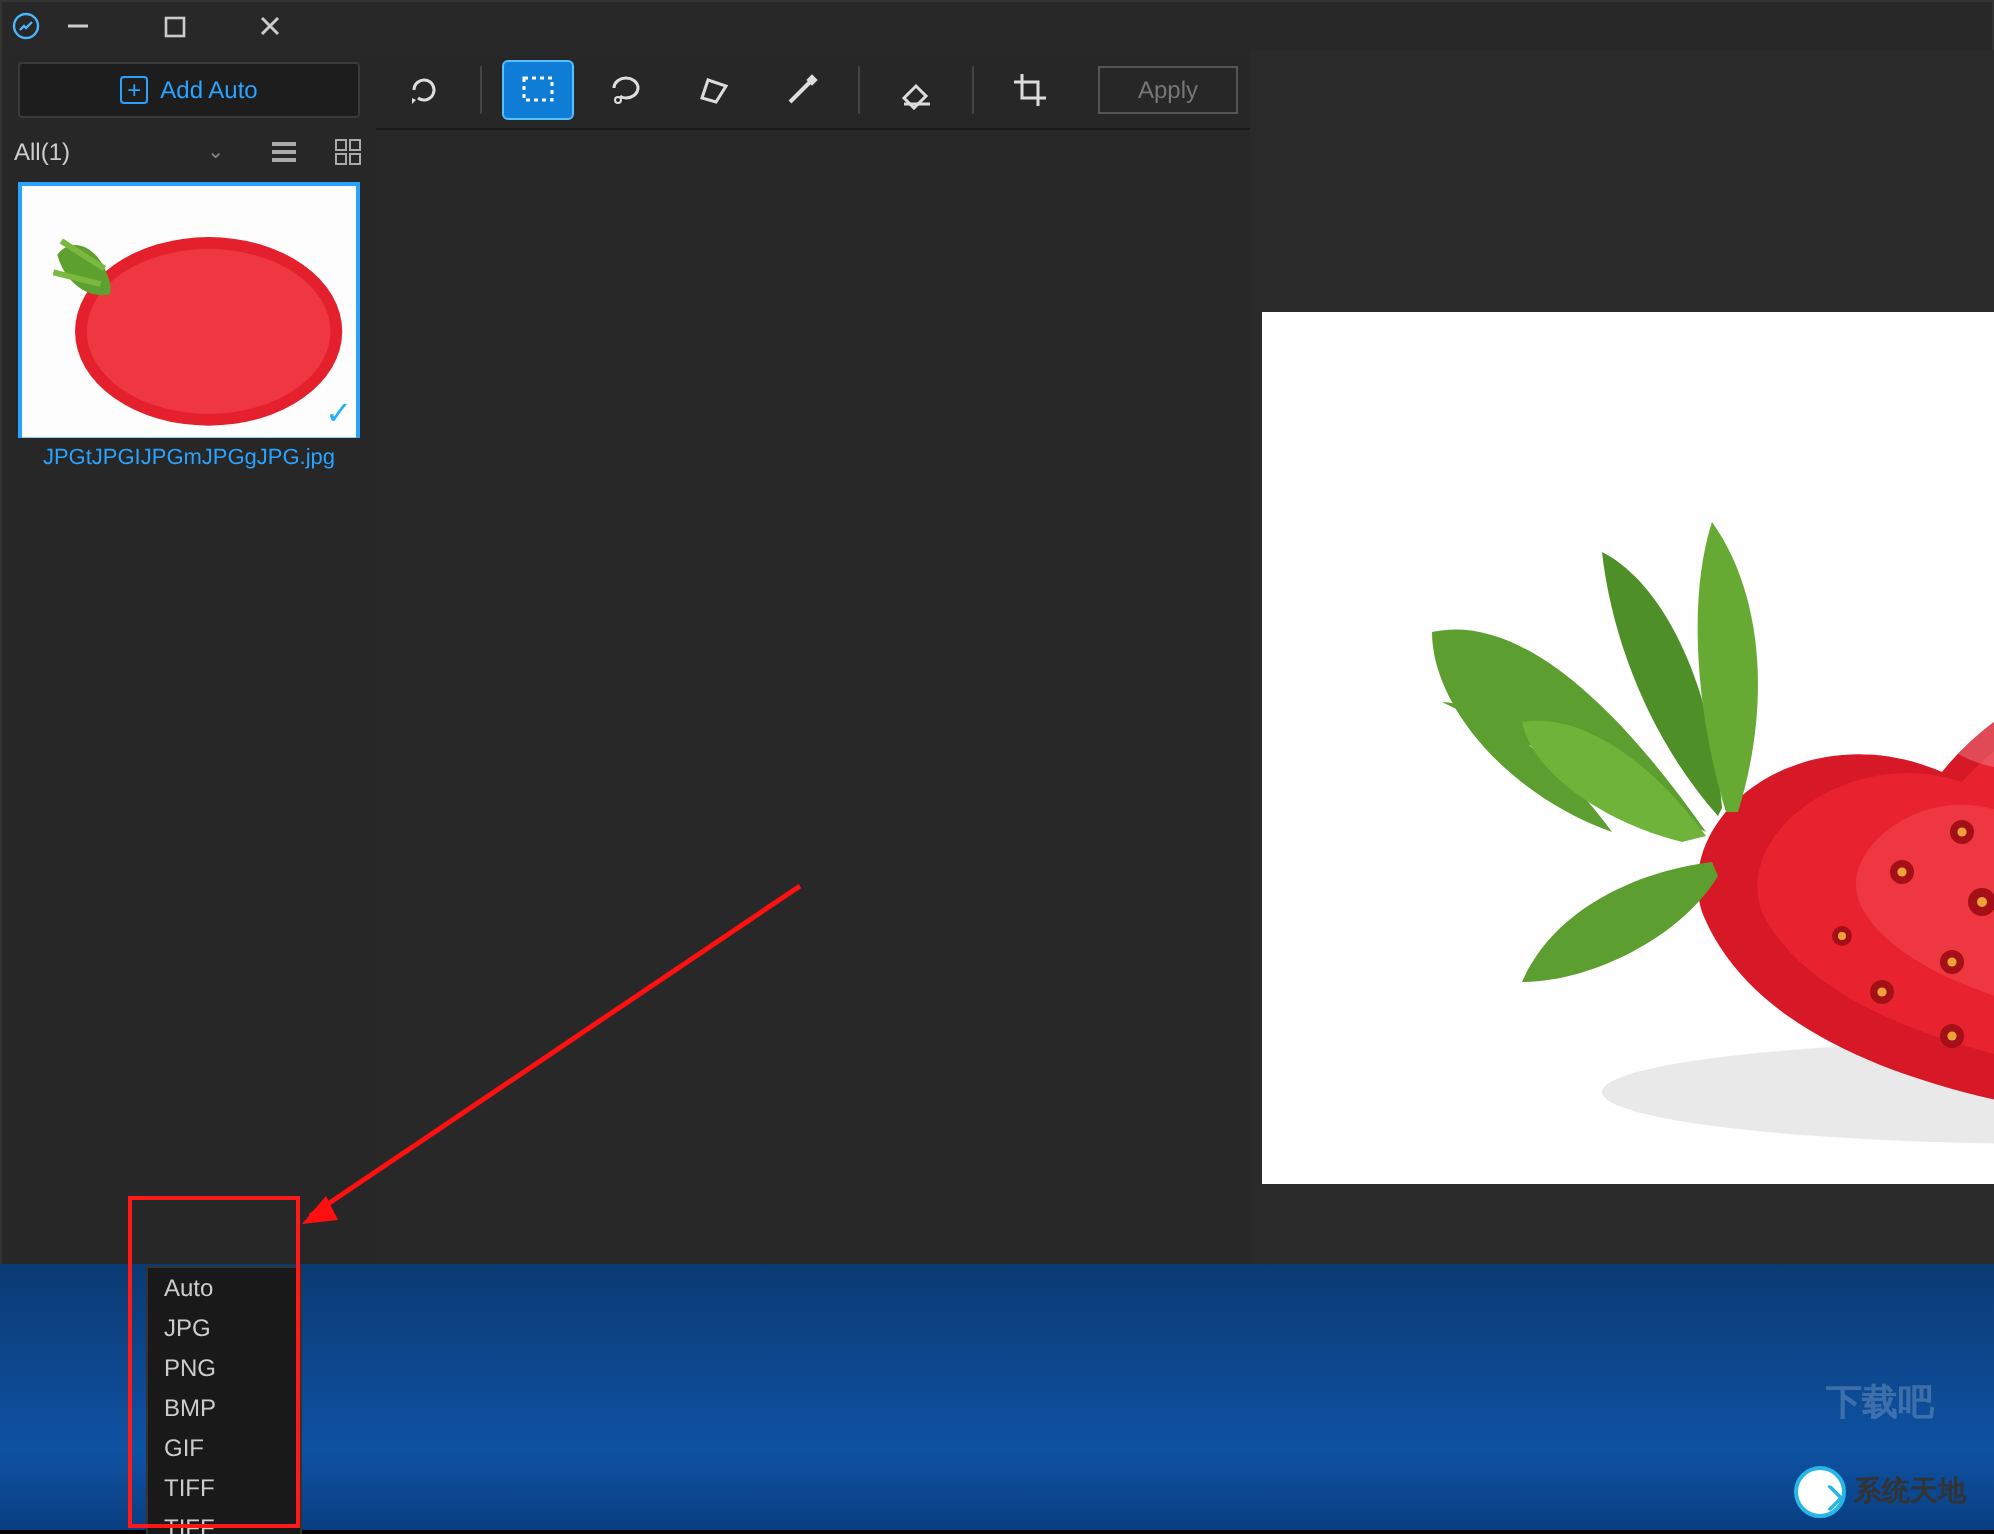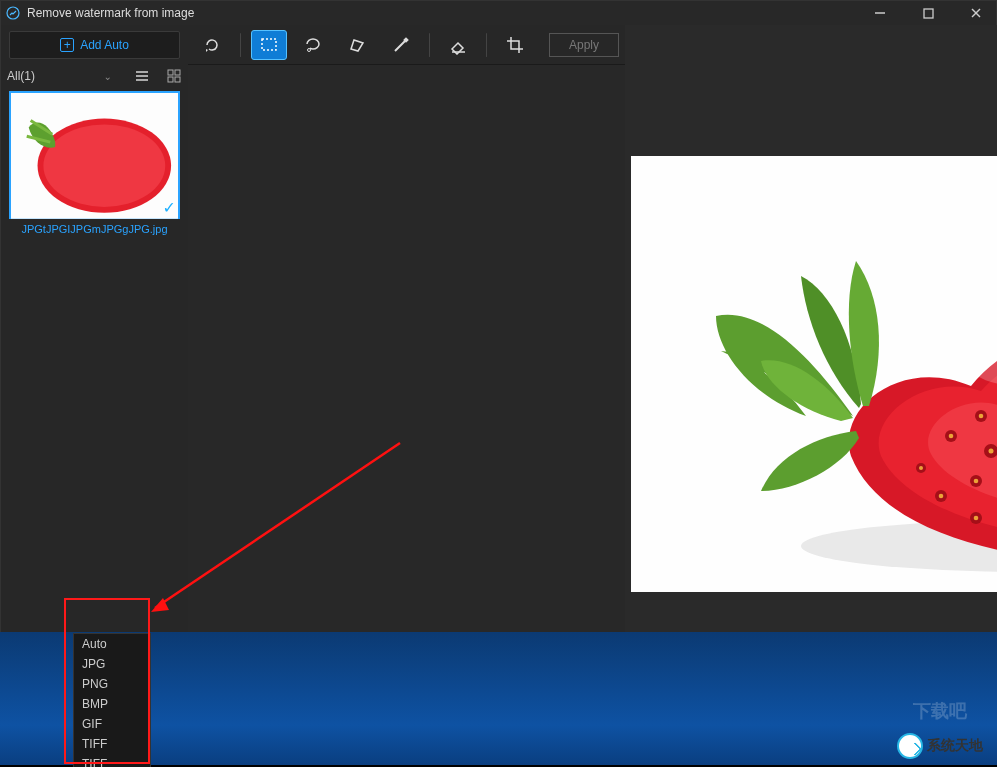--- a/index.html
+++ b/index.html
@@ -46,34 +46,33 @@
 .folderbtn { width:24px; height:20px; display:flex; align-items:center; justify-content:center; color:#2aa3ff;}
 .outputbtn { margin-left:auto; width:96px; height:26px; background:#3fb4ff; border-radius:2px; display:flex; align-items:center; justify-content:center; color:#fff; font-size:13px;}
 .dropdown { position:absolute; left:73px; top:633px; width:78px; background:#191919; border:1px solid #333; z-index:5;}
 .dropdown div { padding:3px 8px; font-size:12px; color:#ccc;}
 .redbox { position:absolute; left:64px; top:598px; width:86px; height:166px; border:2px solid #ff1919; z-index:6; pointer-events:none;}
 .arrow { position:absolute; z-index:7; pointer-events:none;}
 .desktop { position:absolute; left:0; top:632px; width:997px; height:133px; background:linear-gradient(180deg, #0b3a73 0%, #0e52a3 70%, #0a3e80 100%); z-index:1;}
 .siteicon { position:absolute; right:0; bottom:0; z-index:8; width:100px; height:42px; display:flex; align-items:center; gap:4px; color:#333; font-size:14px; font-weight:bold;}
 .siteicon .ball { width:26px; height:26px; background:#fff; border-radius:50%; border:2px solid #27b6e5; position:relative;}
 .siteicon .ball:after{content:""; position:absolute; right:1px; top:9px; width:8px; height:8px; border:2px solid #27b6e5; border-left:none; border-top:none; transform:rotate(-45deg); border-radius:2px;}
-.wmtext { position:absolute; right:30px; bottom:44px; color:rgba(255,255,255,0.2); font-size:18px; font-weight:bold; z-index:2;}
+.wmtext { position:absolute; right:30px; bottom:54px; color:rgba(255,255,255,0.2); font-size:18px; font-weight:bold; z-index:2;}
 </style>
 </head>
 <body>
 
 <div class="window">
   <div class="titlebar">
     <span class="logo">
       <svg width="16" height="16" viewBox="0 0 16 16">
           <circle cx="8" cy="8" r="6" fill="none" stroke="#4ab8ff" stroke-width="1.2"></circle>
           <path d="M5 10l2-2 1 1 3-3" stroke="#4ab8ff" fill="none" stroke-width="1.2"></path>
         </svg>
     </span>
-    <span class="title">Remove watermark from image</span>
     <div class="winbtns">
       <span class="winbtn">
           <svg width="12" height="12">
             <line x1="1" y1="6" x2="11" y2="6" stroke="#ccc" stroke-width="1.5"></line>
           </svg>
         </span>
       <span class="winbtn">
           <svg width="11" height="11">
             <rect x="1" y="1" width="9" height="9" fill="none" stroke="#ccc" stroke-width="1.3"></rect>
           </svg>

